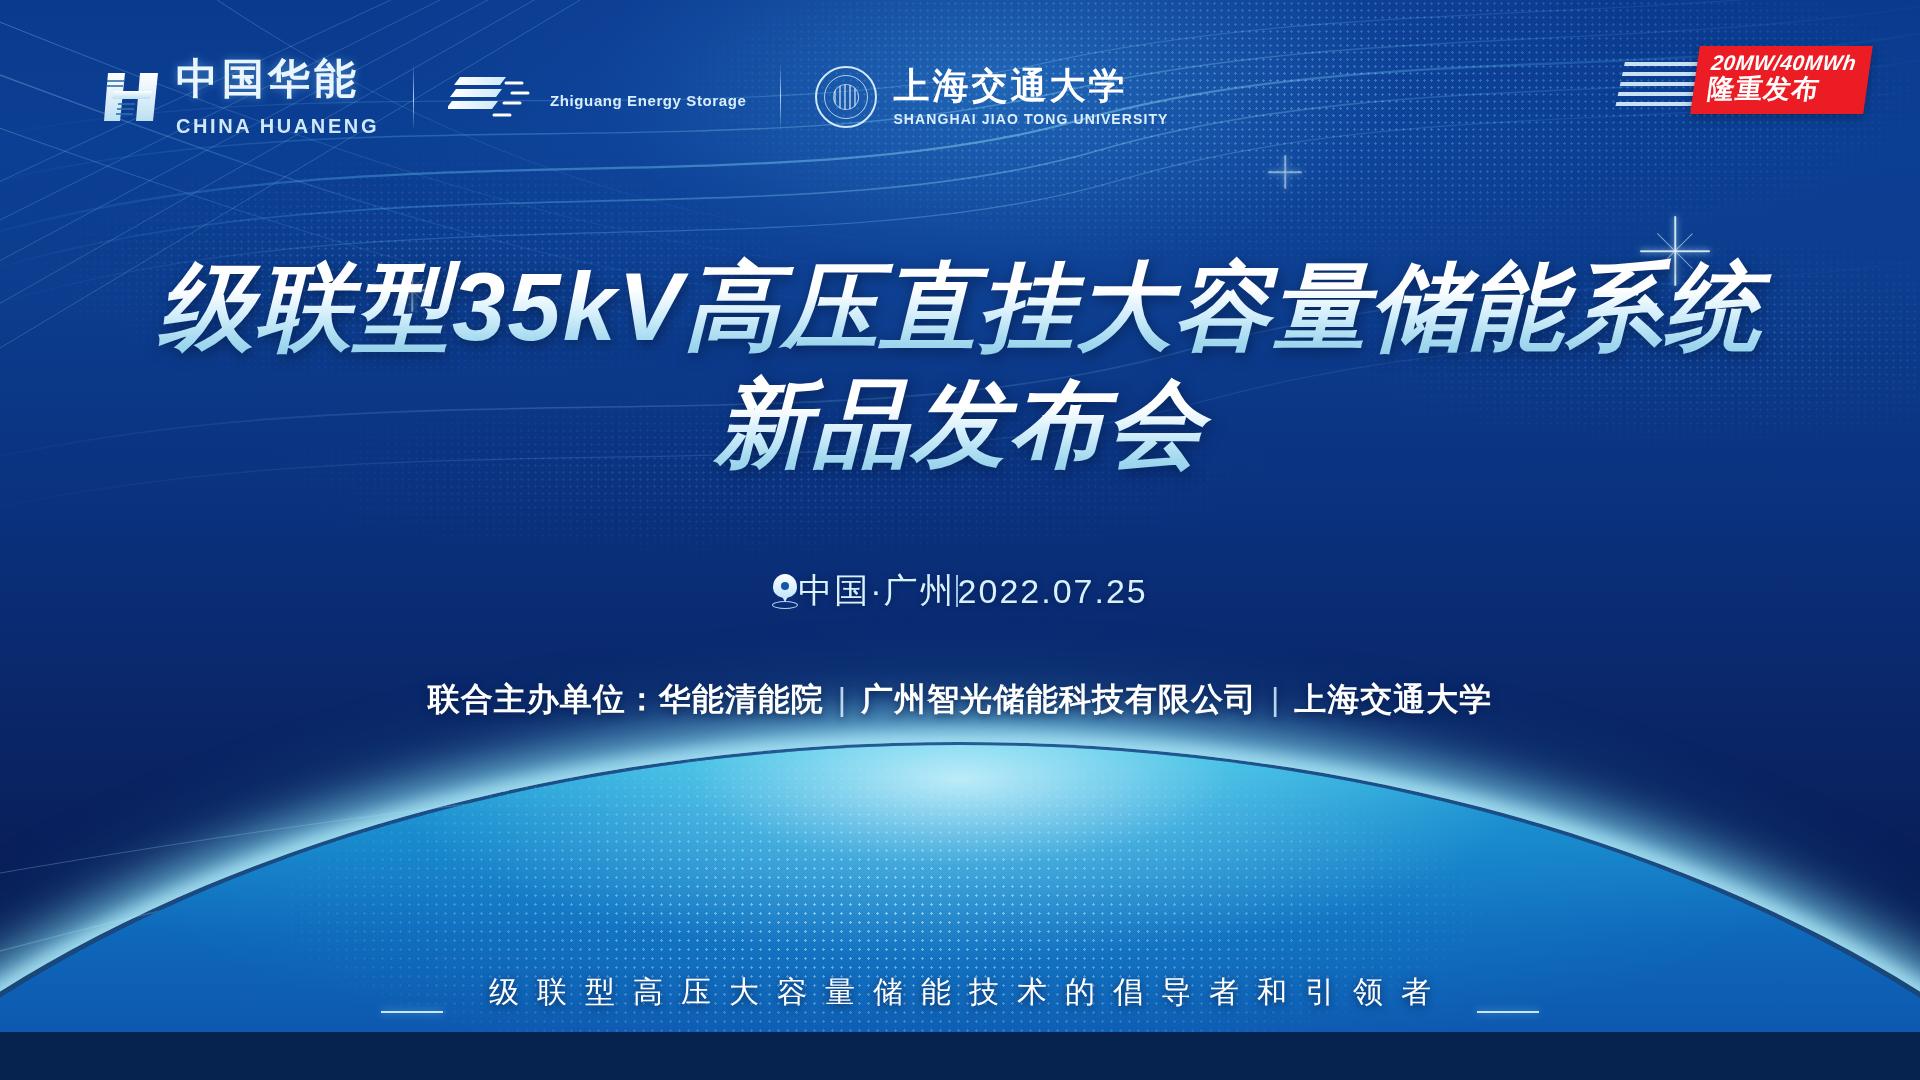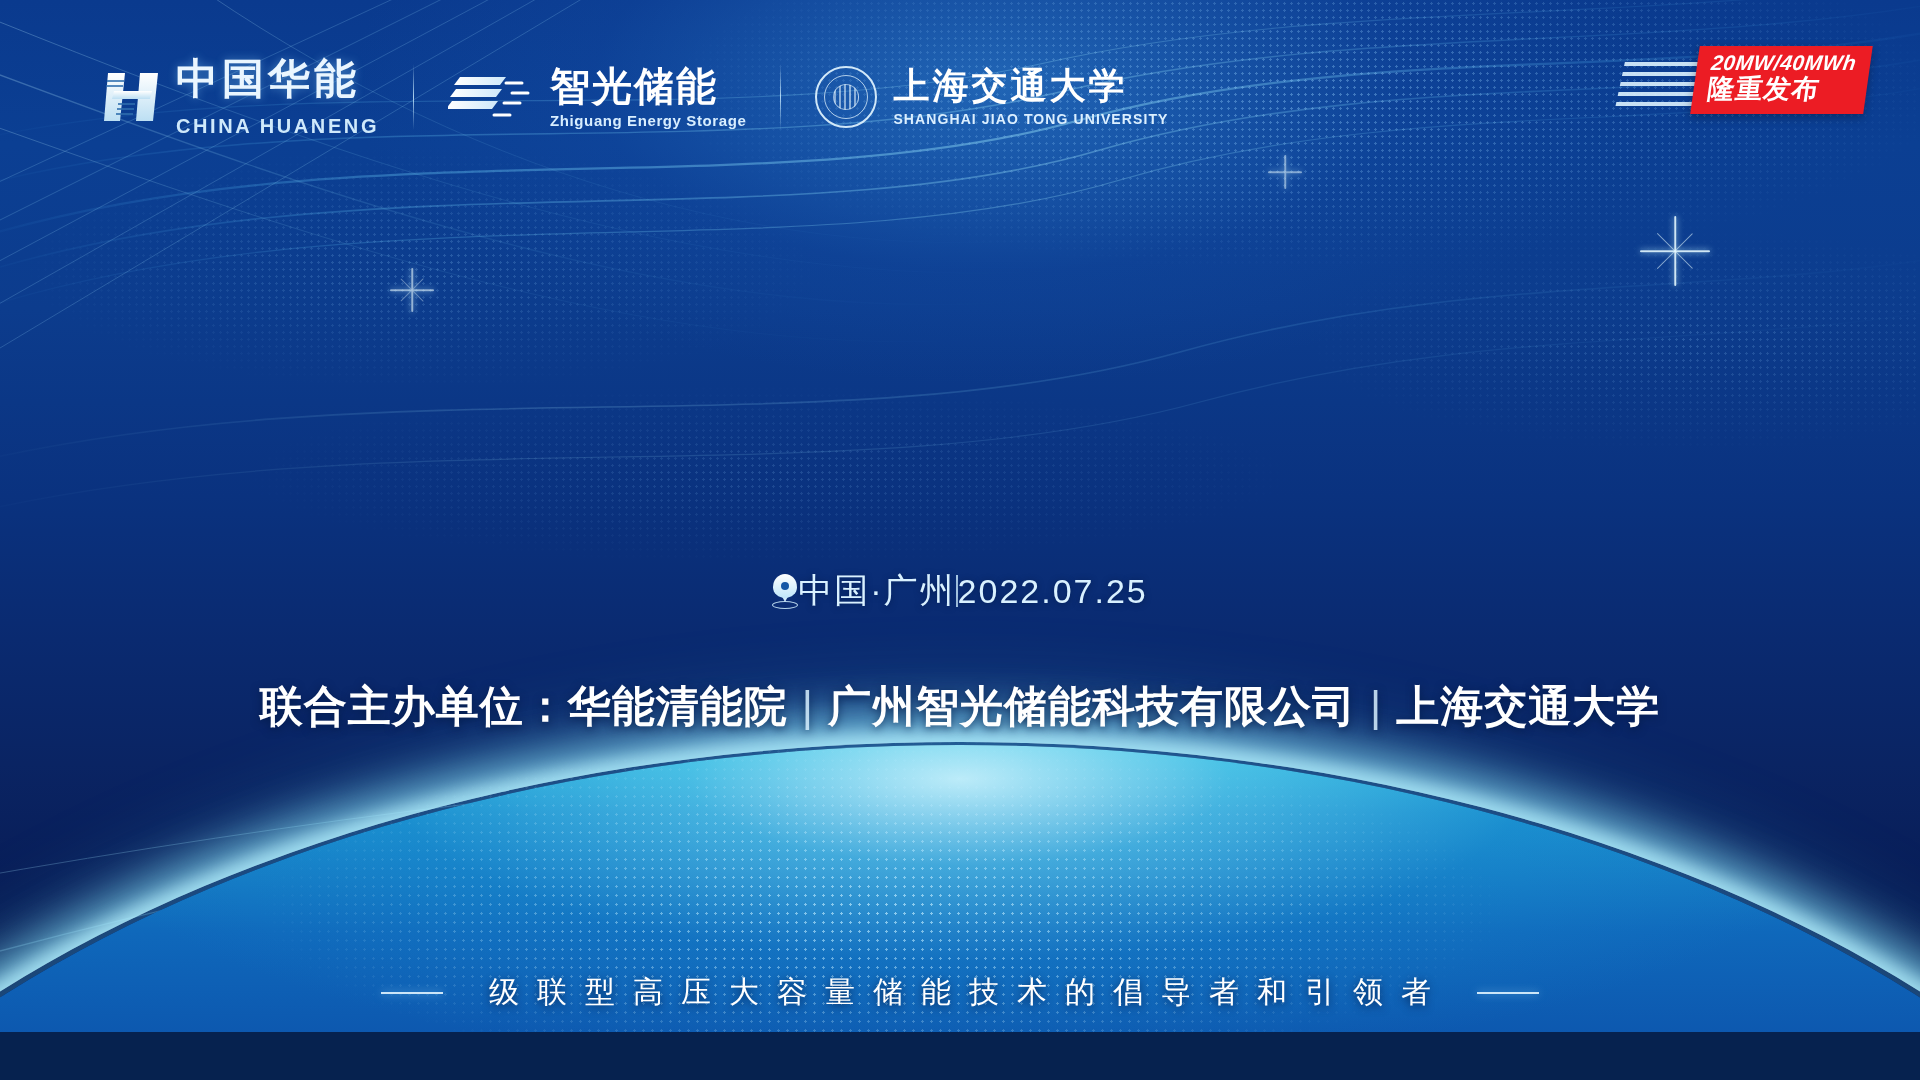--- a/index.html
+++ b/index.html
@@ -119,26 +119,26 @@
     color:#d9f1ff;font-size:34px;font-weight:400;letter-spacing:2px;text-shadow:0 1px 6px rgba(4,26,70,.7);}
   .pin{width:26px;height:34px;position:relative;display:inline-block;}
   .pin .body{position:absolute;left:1px;top:0;width:24px;height:24px;border-radius:50% 50% 50% 50%/55% 55% 45% 45%;
     background:linear-gradient(180deg,#ffffff,#bfe6fa);}
   .pin .body::after{content:"";position:absolute;left:50%;top:8px;width:8px;height:8px;margin-left:-4px;border-radius:50%;background:#1457a6;}
   .pin .tip{position:absolute;left:50%;top:17px;margin-left:-6px;width:0;height:0;border-left:6px solid transparent;border-right:6px solid transparent;border-top:11px solid #cfeafc;}
   .pin .base{position:absolute;left:0;bottom:-1px;width:26px;height:8px;border-radius:50%;border:1.6px solid rgba(210,240,255,.85);}
   .vline{width:2px;height:32px;background:rgba(205,238,255,.8);}
 
   
-  .org{position:absolute;left:0;right:0;top:678px;text-align:center;color:#ffffff;font-size:43px;font-weight:700;letter-spacing:1px;
+  .org{position:absolute;left:0;right:0;top:678px;text-align:center;color:#ffffff;font-size:32px;font-weight:700;letter-spacing:1px;
     text-shadow:0 2px 8px rgba(3,24,66,.75);white-space:nowrap;}
   .org .sep{color:rgba(215,240,255,.85);font-weight:400;margin:0 14px;}
 
   
-  .tagline{position:absolute;left:0;right:0;top:972px;display:flex;align-items:center;justify-content:center;gap:28px;}
+  .tagline{position:absolute;left:0;right:0;top:972px;display:flex;align-items:flex-end;justify-content:center;gap:28px;}
   .tagline .rule{width:62px;height:2px;background:rgba(225,245,255,.9);box-shadow:0 0 8px rgba(170,230,255,.6);}
   .tagline .txt{color:#ffffff;font-size:30px;font-weight:400;letter-spacing:18px;text-indent:18px;
     text-shadow:0 2px 9px rgba(3,24,66,.8);white-space:nowrap;}
 </style>
 </head>
 <body>
 
 <div class="stage">
 
   <svg class="layer waves" viewBox="0 0 1920 1080" preserveAspectRatio="none">
@@ -267,21 +267,20 @@
           </g>
           <g stroke="#ffffff" stroke-width="3" fill="none" stroke-linecap="round">
             <path d="M58,12 L74,12"></path>
               <path d="M64,22 L80,22"></path>
               <path d="M56,32 L72,32"></path>
             <path d="M46,44 L62,44"></path>
           </g>
         </svg>
       </div>
       <div class="hn-text">
-        <div class="zg-cn">智光储能</div>
         <div class="zg-en">Zhiguang Energy Storage</div>
       </div>
     </div>
 
     <div class="divider"></div>
 
     <div class="logo">
       <div class="sj-mark"></div>
       <div class="hn-text">
         <div class="sj-cn">上海交通大学</div>
@@ -291,20 +290,24 @@
   </div>
 
   <div class="newblock">
     <div class="newstripes"></div>
     <div class="redbadge">
       <div class="l1">20MW/40MWh</div>
       <div class="l2">隆重发布</div>
     </div>
   </div>
 
+  <div class="titlewrap">
+    <div class="tline l1">级联型35kV高压直挂大容量储能系统</div>
+    <div class="tline l2">新品发布会</div>
+  </div>
 
   <div class="meta">
     <span class="pin">
       <span class="tip"></span>
         <span class="body"></span>
         <span class="base"></span>
     </span>
     <span>中国·广州</span>
     <span class="vline"></span>
     <span>2022.07.25</span>

